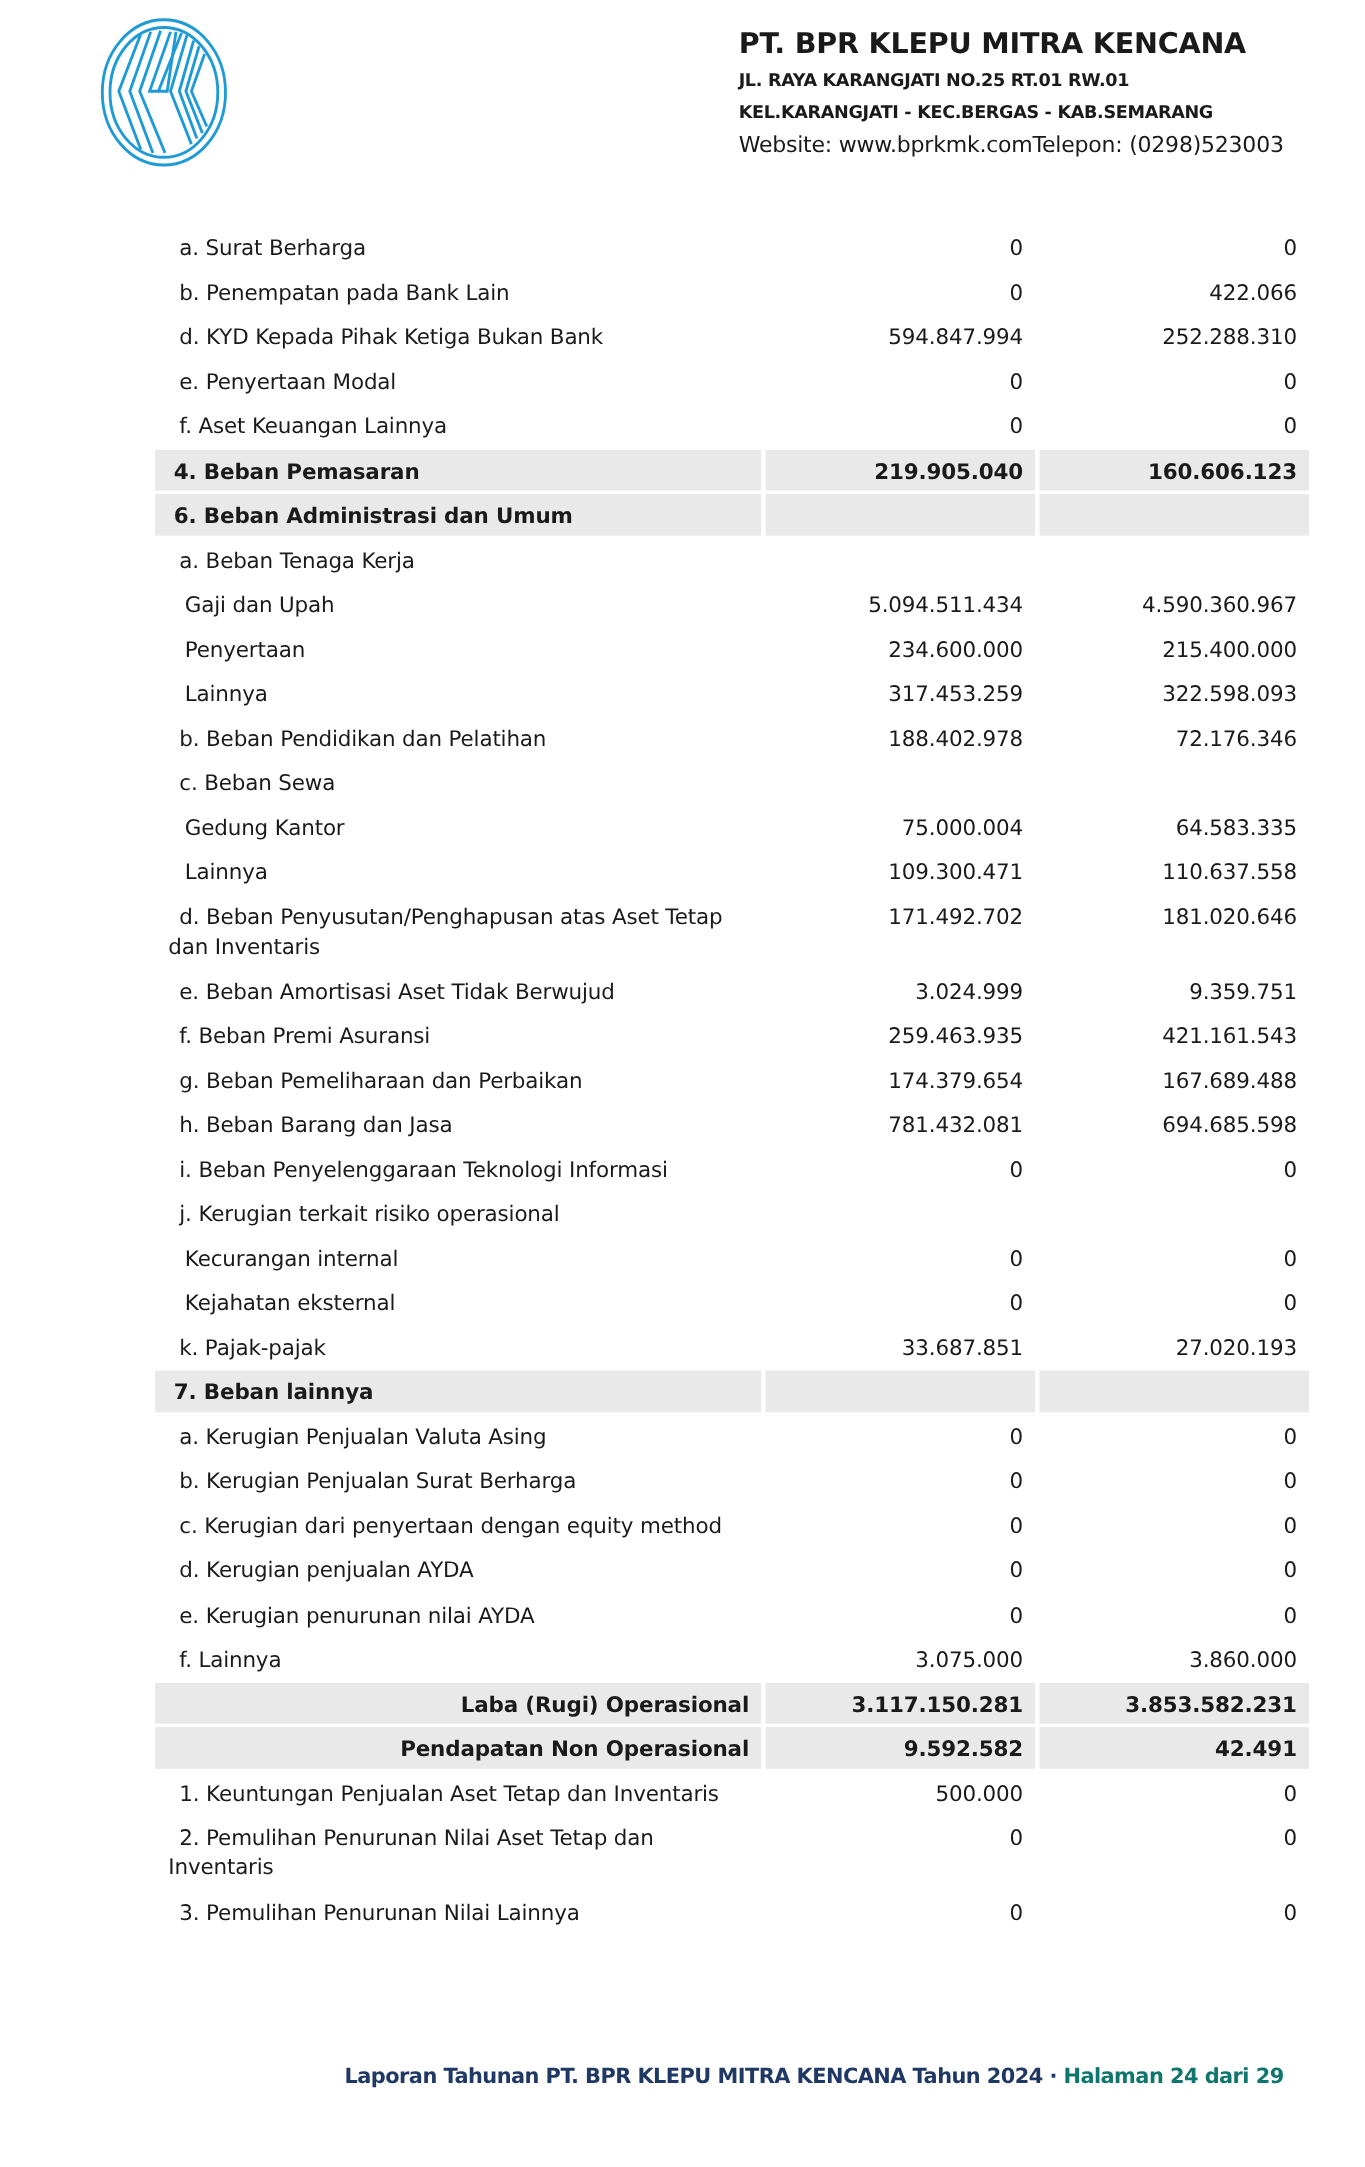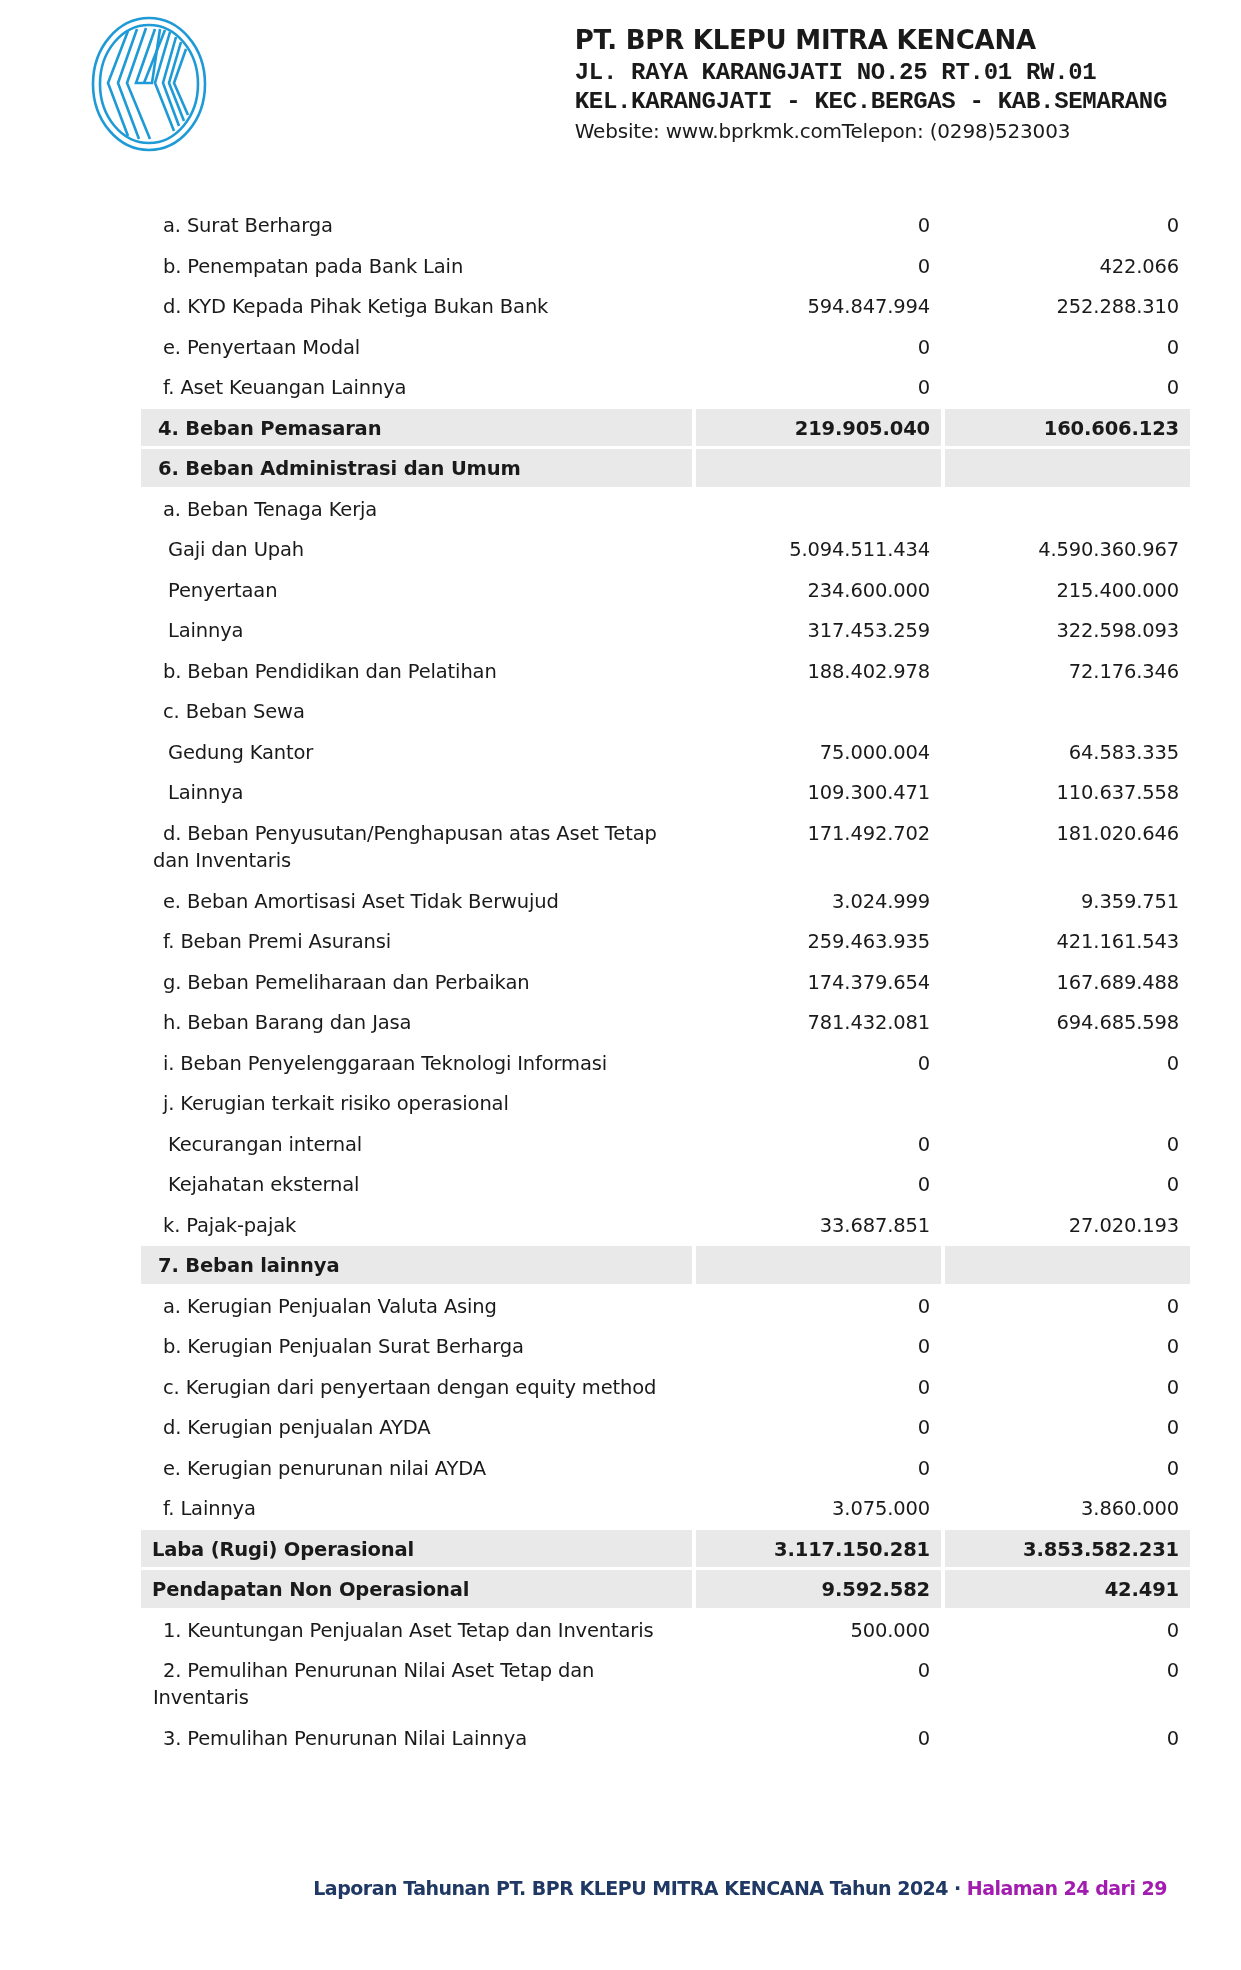--- a/index.html
+++ b/index.html
@@ -1,40 +1,40 @@
 <!DOCTYPE html>
 <html><head>
 <meta charset="utf-8">
 <style>
   html, body { margin: 0; padding: 0; background: #ffffff; }
   body { width: 1241px; height: 1970px; position: relative; font-family: "DejaVu Sans", "Liberation Sans", sans-serif; color: #1a1a1a; overflow: hidden; }
   .logo { position: absolute; left: 80px; top: 15px; width: 138px; height: 138px; }
   .header { position: absolute; right: 74px; top: 22px; text-align: left; }
   .header .name { font-weight: bold; font-size: 26px; line-height: 36px; letter-spacing: -0.2px; }
-  .header .addr1, .header .addr2 { font-weight: bold; font-size: 24px; line-height: 29px; letter-spacing: -0.3px; font-family: Liberation Mono, monospace; }
+  .header .addr1, .header .addr2 { font-weight: bold; font-size: 16px; line-height: 29px; letter-spacing: -0.3px; }
   .header .contact { font-size: 20px; line-height: 30px; letter-spacing: -0.2px; }
 
   table.report { position: absolute; left: 141px; top: 206px; width: 1049px; border-collapse: separate; border-spacing: 0 0; table-layout: fixed; font-size: 19.5px; }
   table.report col.c-label { width: 551px; }
   table.report col.c-v { width: 249px; }
   table.report td { padding: 0 11px 0 11px; height: 40.5px; vertical-align: top; line-height: 27px; padding-top: 6px; box-sizing: border-box; letter-spacing: -0.15px; }
   table.report td.num { text-align: right; padding-right: 11px; }
   table.report td.lbl { padding-left: 22px; }
   table.report td.lbl.sub { padding-left: 27px; }
   table.report td.lbl.wrap { padding-left: 12px; text-indent: 10px; }
   table.report tr.wrap-row td { height: 68px; }
   table.report tr.hl td { background: #e9e9e9; font-weight: bold; border-bottom: 3px solid #ffffff; margin-top: 29px; }
   table.report tr.hl td.lbl { padding-left: 17px; }
-  table.report tr.hl td.lbl.total { padding-left: 11px; }
+  table.report tr.hl td.lbl.total { padding-left: 11px; text-align: right; }
   table.report tr.hl td + td { border-left: 4px solid #ffffff; }
 
   .footer { position: absolute; right: 74px; top: 1877px; font-size: 19px; font-weight: bold; letter-spacing: -0.5px; white-space: nowrap; }
   .footer .title { color: #1f3864; }
   .footer .sep { color: #1f3864; margin: 0 6px; }
-  .footer .page { color: #a21caf; text-align: center; }
+  .footer .page { color: #0f766e; text-align: center; }
 </style>
 </head>
 <body>
 
 <svg class="logo" viewBox="0 0 138 138" xmlns="http://www.w3.org/2000/svg">
   <g fill="none" stroke="#1e9ad6" stroke-width="2.6" stroke-linejoin="miter">
     <ellipse cx="69" cy="69" rx="56" ry="66"></ellipse>
     <ellipse cx="69" cy="69" rx="49" ry="59"></ellipse>
     <polyline points="48,16 28,68 48,121"></polyline>
     <polyline points="57,14 38,68 59,124"></polyline>

